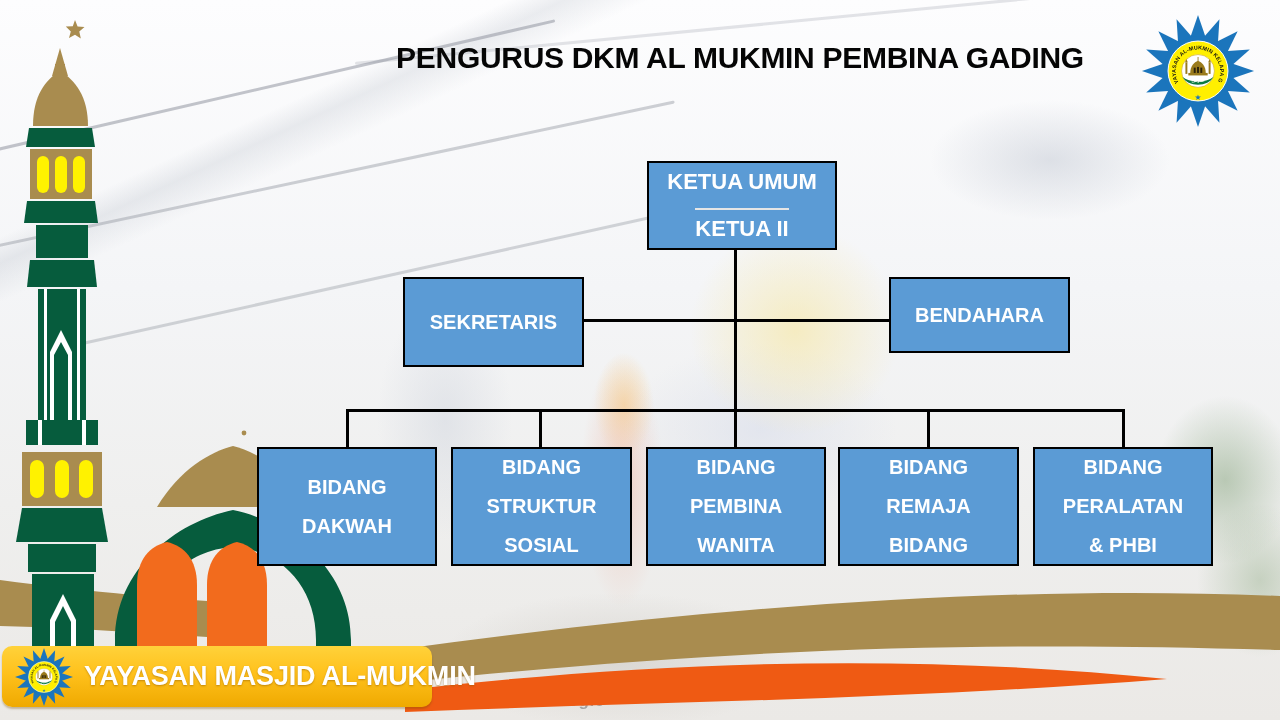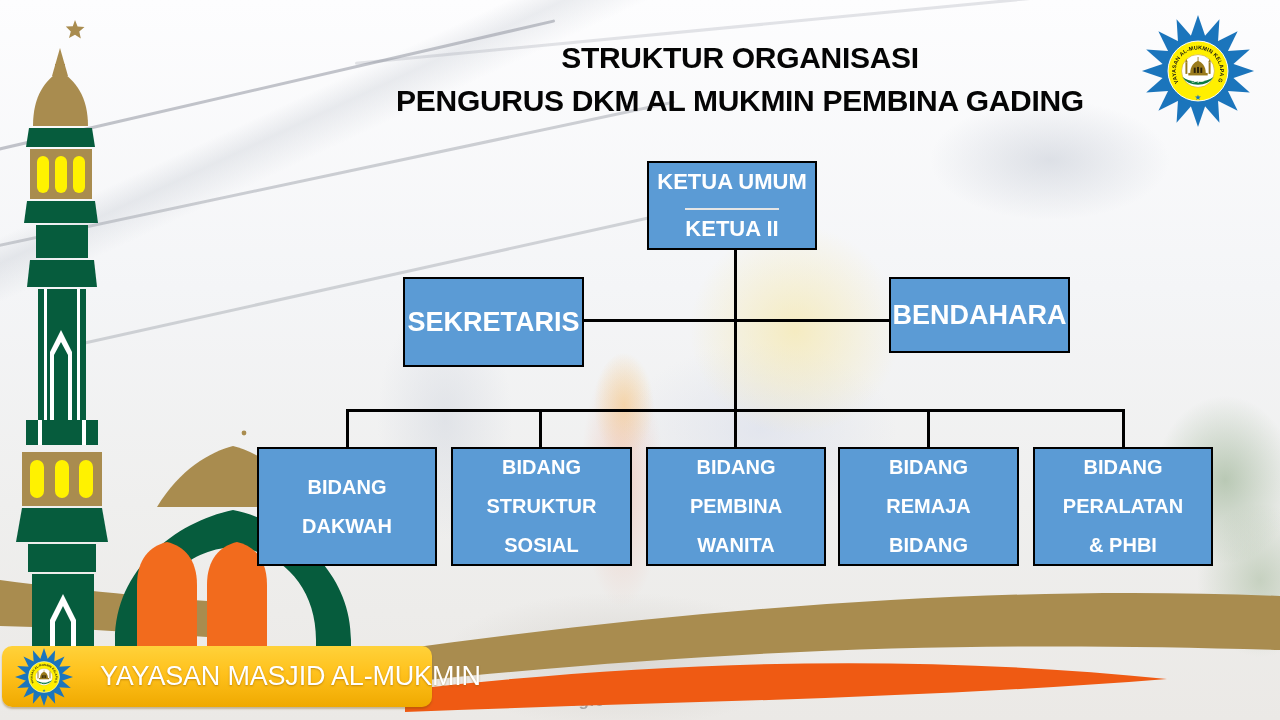--- a/index.html
+++ b/index.html
@@ -31,32 +31,32 @@
   .watermark{position:absolute;left:543px;top:691px;font-size:17px;font-weight:bold;color:#8f8f8f;opacity:.75;letter-spacing:.5px;}
   svg.layer{position:absolute;}
   
   .obox{
     position:absolute;background:#5B9BD5;border:2px solid #000;box-sizing:border-box;
     color:#fff;font-weight:bold;display:flex;flex-direction:column;
     align-items:center;justify-content:center;text-align:center;
   }
   .obox .ln{display:block;line-height:39px;font-size:20px;}
   .conn{position:absolute;background:#000;}
-  #ketua-box{left:647px;top:161px;width:170px;height:89px;padding:0;justify-content:stretch;gap:6px;}
+  #ketua-box{left:647px;top:161px;width:190px;height:89px;padding:0;justify-content:stretch;gap:6px;}
   #ketua-box .cell{flex:1;display:flex;align-items:center;justify-content:center;font-size:22px;}
   #ketua-box .cell+.cell{border-top:2px solid #e5e5e5;}
-  .officer{font-size:27px;}
+  .officer{font-size:20px;}
   
   #title{position:absolute;left:320px;top:36px;width:840px;text-align:center;color:#050505;
     font-weight:bold;font-size:30px;line-height:43px;letter-spacing:-.3px;}
   
   #banner{position:absolute;left:2px;top:646px;width:430px;height:61px;border-radius:10px;
     background:linear-gradient(180deg,#FFD23A 0%,#FFC11C 45%,#EFA900 100%);
     box-shadow:0 2px 2px rgba(120,80,0,.35);display:flex;align-items:center;}
-  #banner .btext{margin-left:26px;color:#fff;font-weight:normal;font-size:27px;letter-spacing:-.2px;
+  #banner .btext{margin-left:10px;color:#fff;font-weight:bold;font-size:27px;letter-spacing:-.2px;
     text-shadow:0 1px 2px rgba(150,95,0,.55);white-space:nowrap;}
   #banner svg{flex:0 0 auto;margin-left:12px;}
 </style>
 </head>
 <body>
 
 <svg width="0" height="0" style="position:absolute" aria-hidden="true">
   <defs>
     <polygon id="alm-ray" points="60,2 51.5,27 68.5,27" fill="#1B75BC"></polygon>
     <path id="alm-ringPath" d="M 40,72 A 23,23 0 1 1 80,72" fill="none"></path>
@@ -200,21 +200,20 @@
     <span class="ln">REMAJA</span>
     <span class="ln">BIDANG</span>
   </div>
   <div class="obox" style="left:1033px;top:447px;width:180px;height:119px">
     <span class="ln">BIDANG</span>
     <span class="ln">PERALATAN</span>
     <span class="ln">&amp; PHBI</span>
   </div>
 
   <div id="title">
-    <span style="display:block">STRUKTUR ORGANISASI</span>
     <span style="display:block">PENGURUS DKM AL MUKMIN PEMBINA GADING</span>
   </div>
 
   <svg class="layer" style="left:1140px;top:13px" width="116" height="116" viewBox="0 0 120 120">
     <use href="#alm-logo"></use>
   </svg>
 
   <div id="banner">
     <svg width="60" height="60" viewBox="0 0 120 120">
       <use href="#alm-logo"></use>

